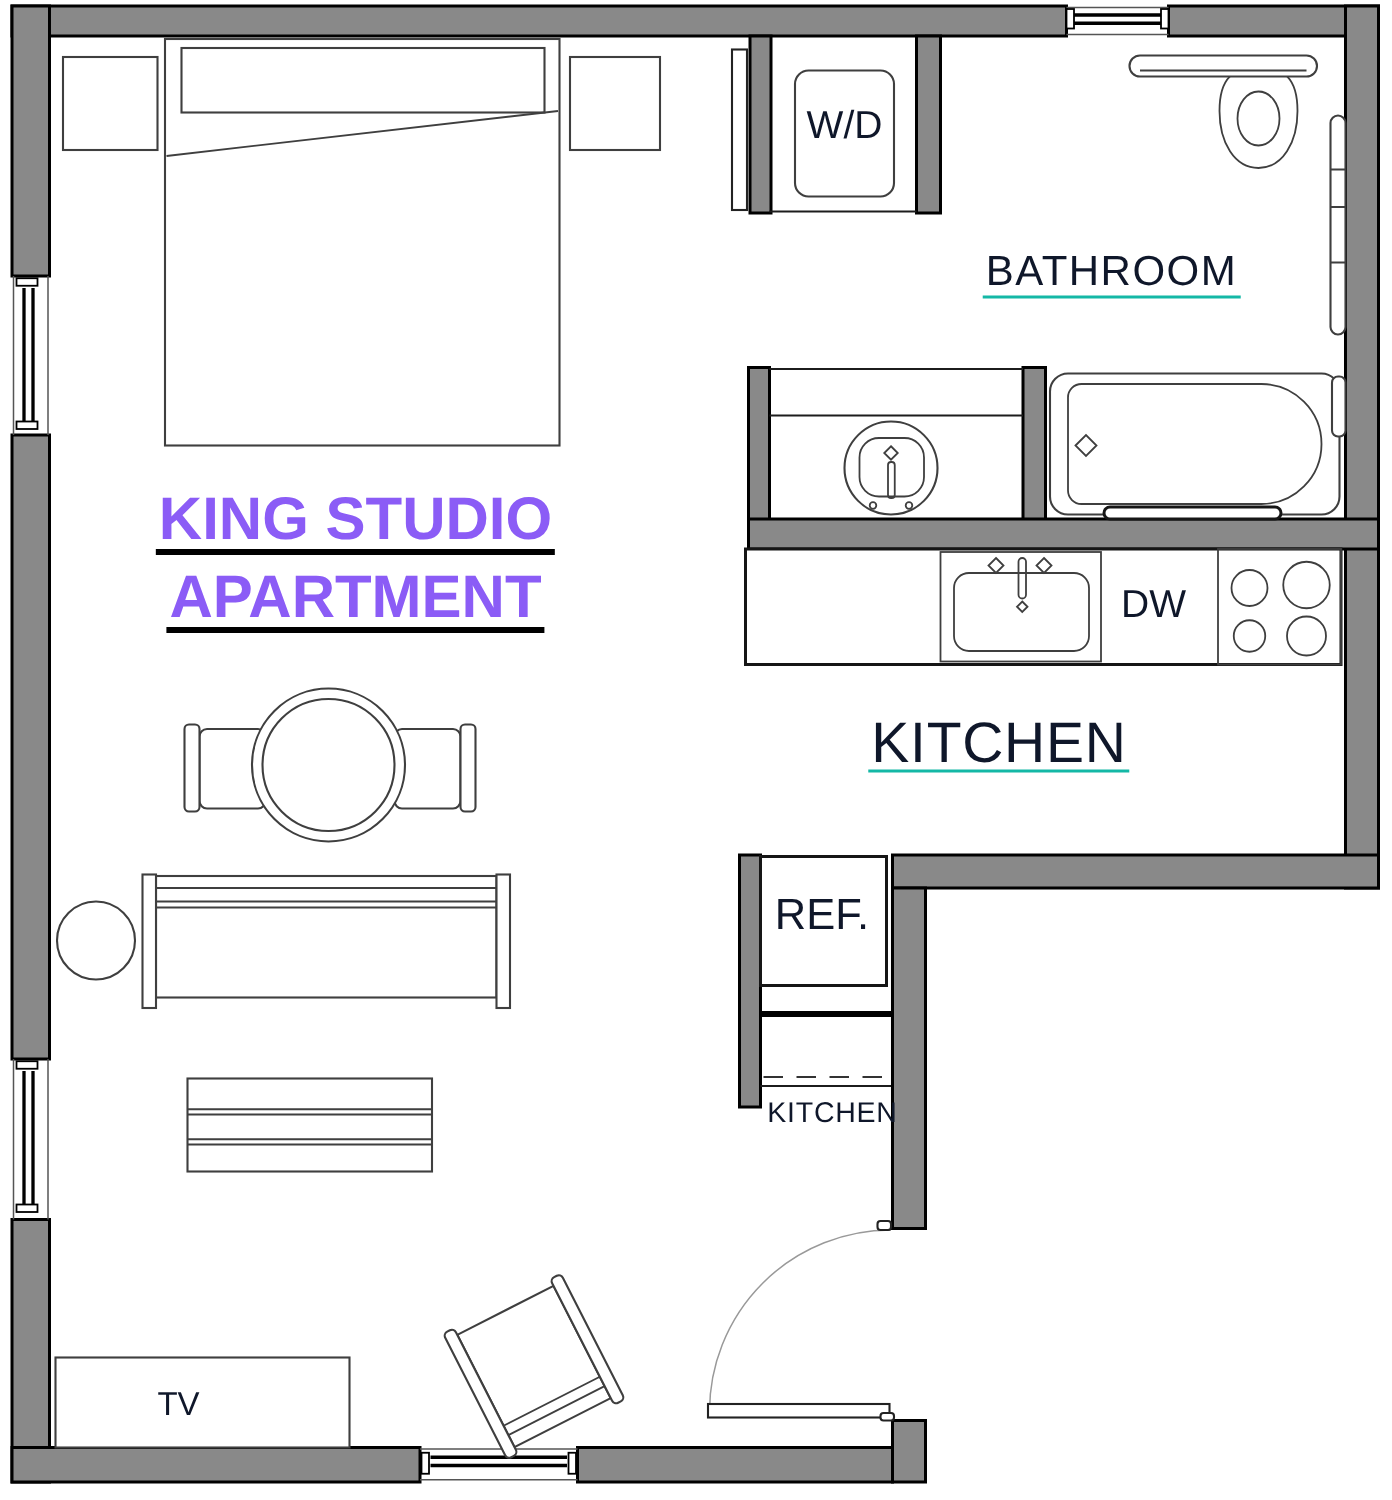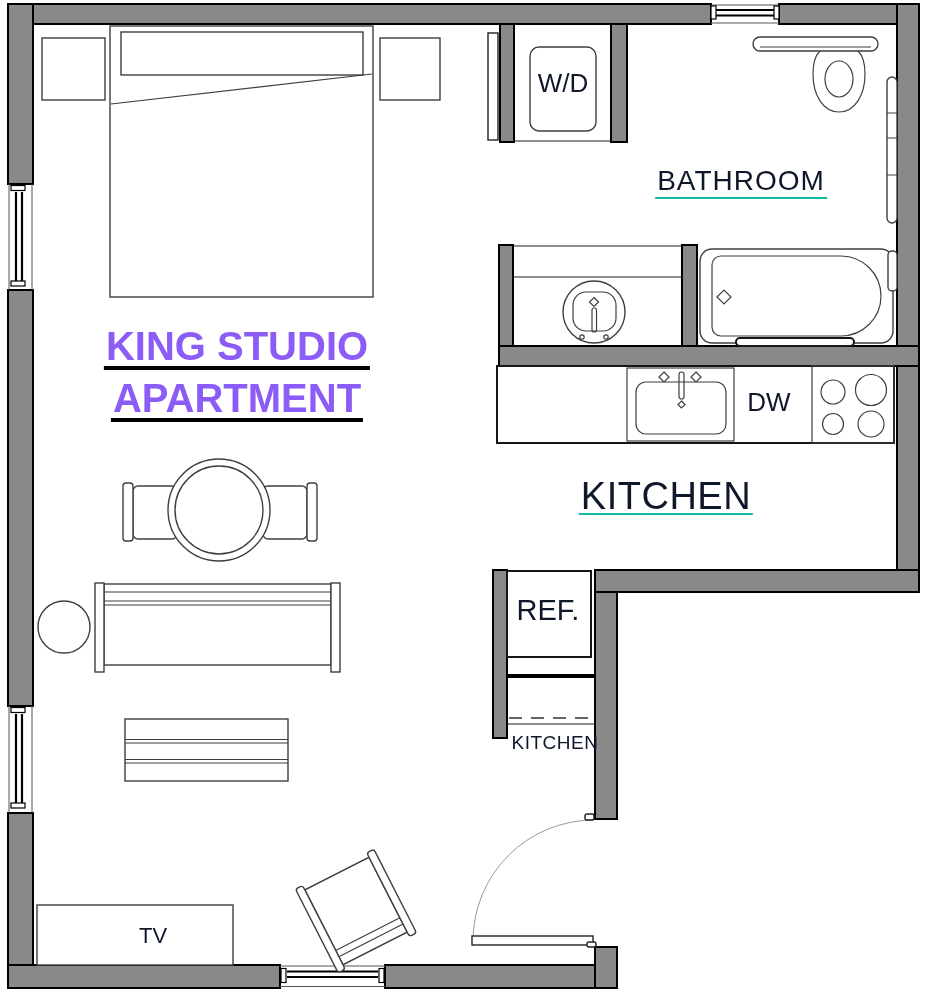--- a/index.html
+++ b/index.html
@@ -26,21 +26,21 @@
   .lbl{position:absolute;transform:translateX(-50%);white-space:nowrap;color:#0f172a;line-height:1;}
   .title-line{position:absolute;transform:translateX(-50%);white-space:nowrap;color:#8b5cf6;
     font-size:40px;font-weight:700;line-height:40px;border-bottom:4px solid #000;padding:0 2px 0 2px;}
   .room-lbl{border-bottom:2px solid #14b8a6;padding:0 2px 2px 2px;}
   #lbl-bathroom{font-size:28px;line-height:28px;letter-spacing:1px;}
   #lbl-kitchen{font-size:38px;line-height:29px;letter-spacing:0.5px;}
   #lbl-wd{font-size:26px;}
   #lbl-dw{font-size:26px;}
   #lbl-ref{font-size:29px;}
   #lbl-closet{font-size:19px;letter-spacing:0.5px;}
-  #lbl-tv{font-size:22px;margin-left:34px;}
+  #lbl-tv{font-size:22px;}
 </style>
 </head>
 <body>
 
 <div id="plan">
 
 <svg width="928" height="1000" viewBox="0 0 928 1000">
 
   <g>
     <rect class="wall" x="8" y="4" width="703" height="20"></rect>

